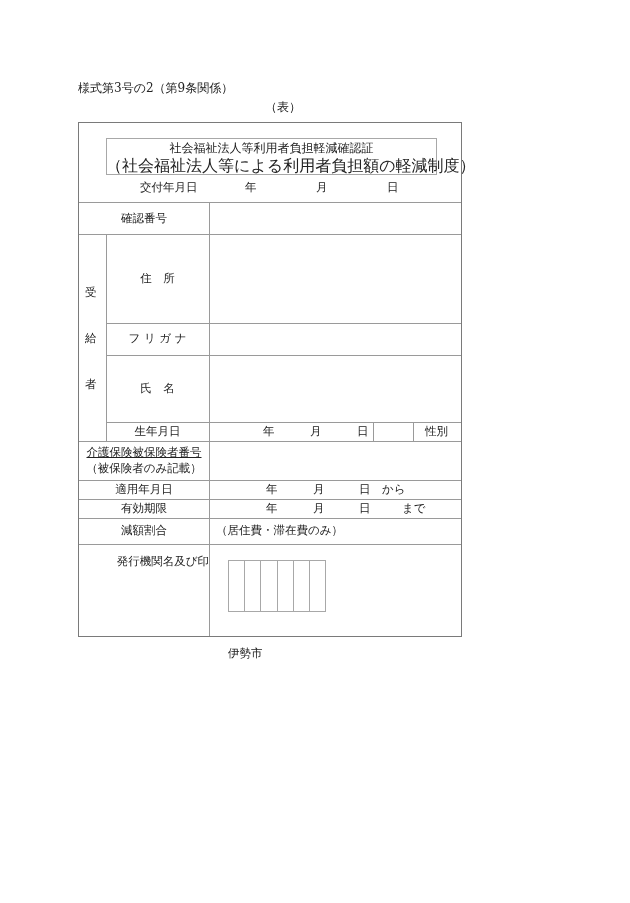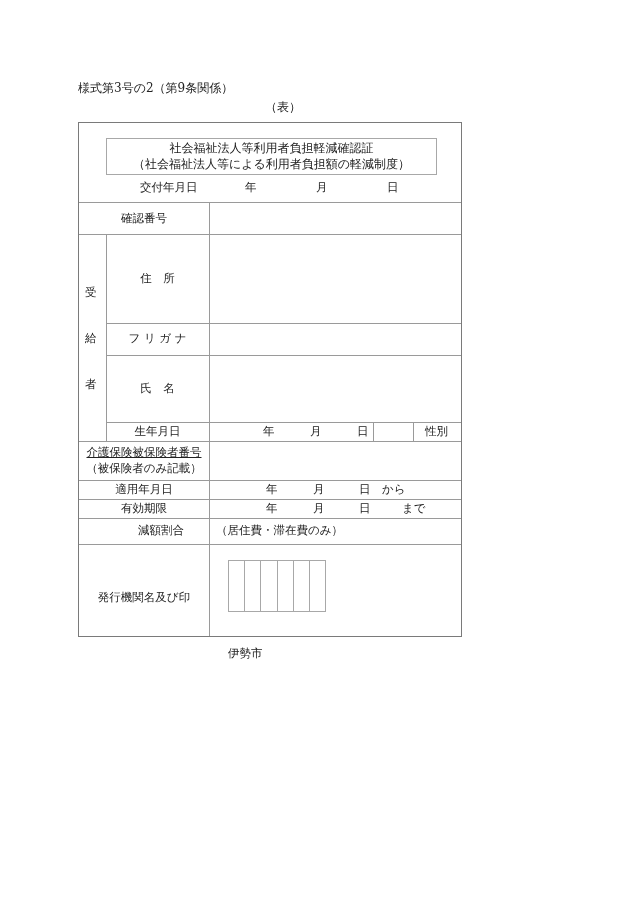--- a/index.html
+++ b/index.html
@@ -22,21 +22,21 @@
 </head>
 <body>
 
 <div class="t" style="left:78px;top:82px;font-size:12px;">様式第3号の2（第9条関係）</div>
 <div class="t" style="left:265px;top:101px;font-size:12px;">（表）</div>
 
 <div class="outer"></div>
 
 <div class="titlebox"></div>
 <div class="t center" style="left:106px;width:331px;top:142px;font-size:12px;">社会福祉法人等利用者負担軽減確認証</div>
-<div class="t center" style="left:106px;width:331px;top:158px;font-size:12px;">（社会福祉法人等による利用者負担額の軽減制度）</div>
+<div class="t center" style="left:106px;width:331px;top:158px;font-size:16px;">（社会福祉法人等による利用者負担額の軽減制度）</div>
 
 <div class="t" style="left:140px;top:182px;">交付年月日</div>
 <div class="t" style="left:245px;top:182px;">年</div>
 <div class="t" style="left:316px;top:182px;">月</div>
 <div class="t" style="left:387px;top:182px;">日</div>
 
 <div class="hl" style="left:79px;width:382px;top:202px;"></div>
 <div class="hl" style="left:79px;width:382px;top:234px;"></div>
 <div class="hl" style="left:106px;width:355px;top:323px;"></div>
 <div class="hl" style="left:106px;width:355px;top:355px;"></div>
@@ -84,24 +84,24 @@
 <div class="t" style="left:313px;top:484px;">月</div>
 <div class="t" style="left:359px;top:484px;">日</div>
 <div class="t" style="left:382px;top:484px;">から</div>
 
 <div class="t center" style="left:79px;width:130px;top:503px;">有効期限</div>
 <div class="t" style="left:266px;top:503px;">年</div>
 <div class="t" style="left:313px;top:503px;">月</div>
 <div class="t" style="left:359px;top:503px;">日</div>
 <div class="t" style="left:402px;top:503px;text-align:center;">まで</div>
 
-<div class="t center" style="left:96px;width:130px;top:525px;">減額割合</div>
+<div class="t center" style="left:79px;width:130px;top:525px;">減額割合</div>
 <div class="t" style="left:216px;top:525px;font-family:Liberation Serif, serif;">（居住費・滞在費のみ）</div>
 
-<div class="t center" style="left:79px;width:130px;top:592px;">発行機関名及び印</div>
+<div class="t center" style="left:79px;width:130px;top:556px;text-align:right;">発行機関名及び印</div>
 <div class="stamp">
   <div></div>
   <div></div>
   <div></div>
   <div></div>
   <div></div>
   <div></div>
 </div>
 <div class="t" style="left:228px;top:619px;margin-top:29px;">伊勢市</div>
 

